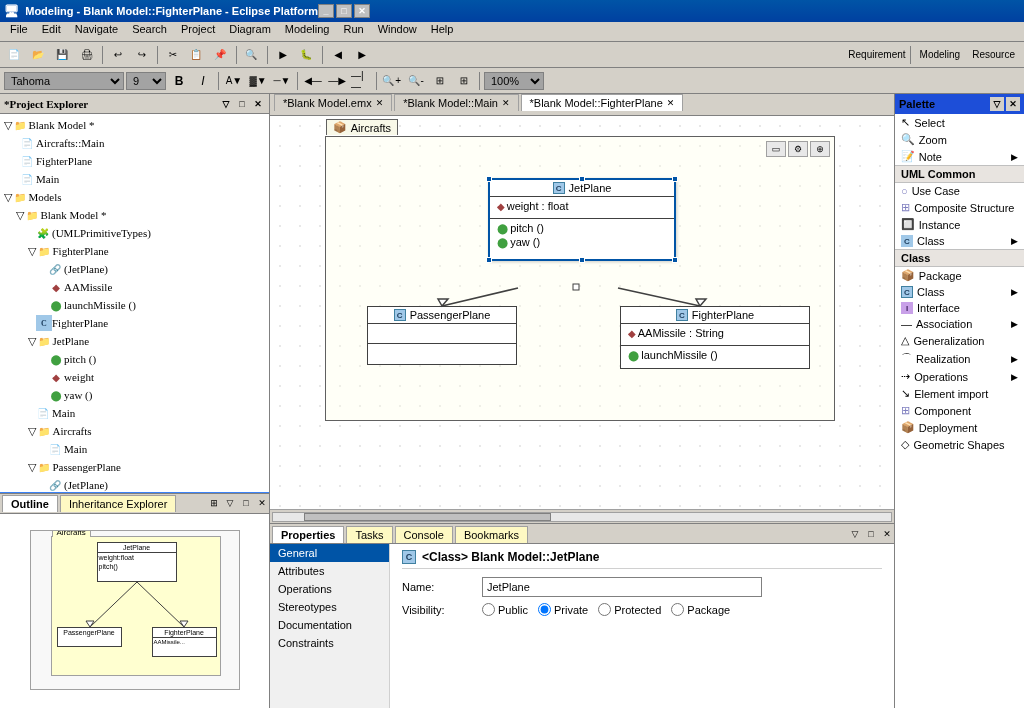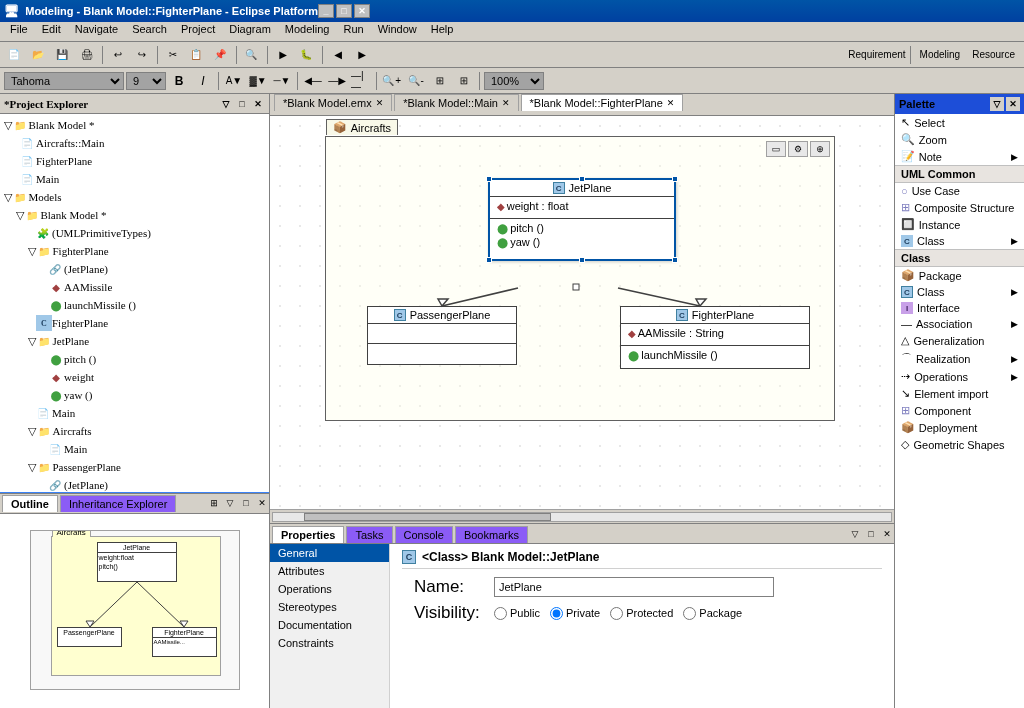--- a/index.html
+++ b/index.html
@@ -32,42 +32,42 @@
     #project-explorer { flex: 1; background: white; border-bottom: 1px solid #3b82f6; overflow: hidden; font-family: Liberation Serif, serif; }
     .panel-header { background: #d4d0c8; border-bottom: 1px solid #808080; height: 20px; display: flex; align-items: center; padding: 0 4px; font-size: 11px; font-weight: bold; }
     .tree-content { overflow: auto; height: calc(100% - 20px); font-size: 11px; }
     .tree-item { display: flex; align-items: center; padding: 1px 0; cursor: pointer; white-space: nowrap; }
     .tree-icon { width: 16px; height: 16px; display: inline-flex; align-items: center; justify-content: center; font-size: 10px; flex-shrink: 0; }
     .folder-icon { color: #f0c040; }
     
     
     #bottom-left { height: 215px; background: white; border-top: 1px solid #808080; }
     .tab-bar { background: #d4d0c8; border-bottom: 1px solid #808080; height: 20px; display: flex; align-items: center; }
-    .tab { padding: 2px 8px; font-size: 11px; cursor: pointer; background: #8b5cf6; border: 1px solid #a0a0a0; border-bottom: none; margin-left: 2px; }
+    .tab { padding: 2px 8px; font-size: 11px; cursor: pointer; background: #fef9c3; border: 1px solid #a0a0a0; border-bottom: none; margin-left: 2px; }
     .tab.active { background: white; font-weight: bold; }
     
     
     #center { flex: 1; display: flex; flex-direction: column; }
     
     
     #editor-tabs { background: #d4d0c8; height: 22px; display: flex; align-items: flex-start; border-bottom: 1px solid #808080; padding: 0 4px; }
     .editor-tab { padding: 2px 8px; font-size: 11px; cursor: pointer; background: #d4d0c8; border: 1px solid #a0a0a0; border-bottom: none; margin-right: 2px; display: flex; align-items: center; gap: 4px; }
     .editor-tab.active { background: white; }
     .editor-tab .close { font-size: 9px; cursor: pointer; }
     
     
     #canvas { flex: 1; background: white; overflow: hidden; position: relative; }
     
     
     #bottom-center { height: 185px; background: white; border-top: 1px solid #808080; display: flex; flex-direction: column; }
     #props-tabs { background: #d4d0c8; height: 20px; display: flex; align-items: flex-end; border-bottom: 1px solid #808080; }
     .props-item { padding: 3px 8px; font-size: 11px; cursor: pointer; }
     .props-item.active { background: #0054a6; color: white; }
     .props-row { display: flex; align-items: center; margin-bottom: 6px; }
-    .props-label { width: 80px; font-size: 17px; margin-left: 12px; }
+    .props-label { width: 80px; font-size: 11px; }
     .props-input { height: 20px; border: 1px solid #808080; font-size: 11px; padding: 1px 4px; }
     .props-input.wide { width: 280px; }
     .radio-group { display: flex; gap: 10px; align-items: center; }
     .radio-item { display: flex; align-items: center; gap: 3px; font-size: 11px; }
     
     
     #right-panel { width: 130px; background: white; border-left: 1px solid #808080; display: flex; flex-direction: column; }
     #palette-header { background: #1d4ed8; height: 20px; display: flex; align-items: center; padding: 0 4px; font-size: 11px; font-weight: bold; }
     .palette-item { display: flex; align-items: center; padding: 2px 6px; font-size: 11px; cursor: pointer; gap: 4px; }
     .palette-section { background: #e8e4e0; border-top: 1px solid #c0c0c0; border-bottom: 1px solid #c0c0c0; padding: 2px 6px; font-size: 11px; font-weight: bold; display: flex; align-items: center; justify-content: space-between; cursor: pointer; }

